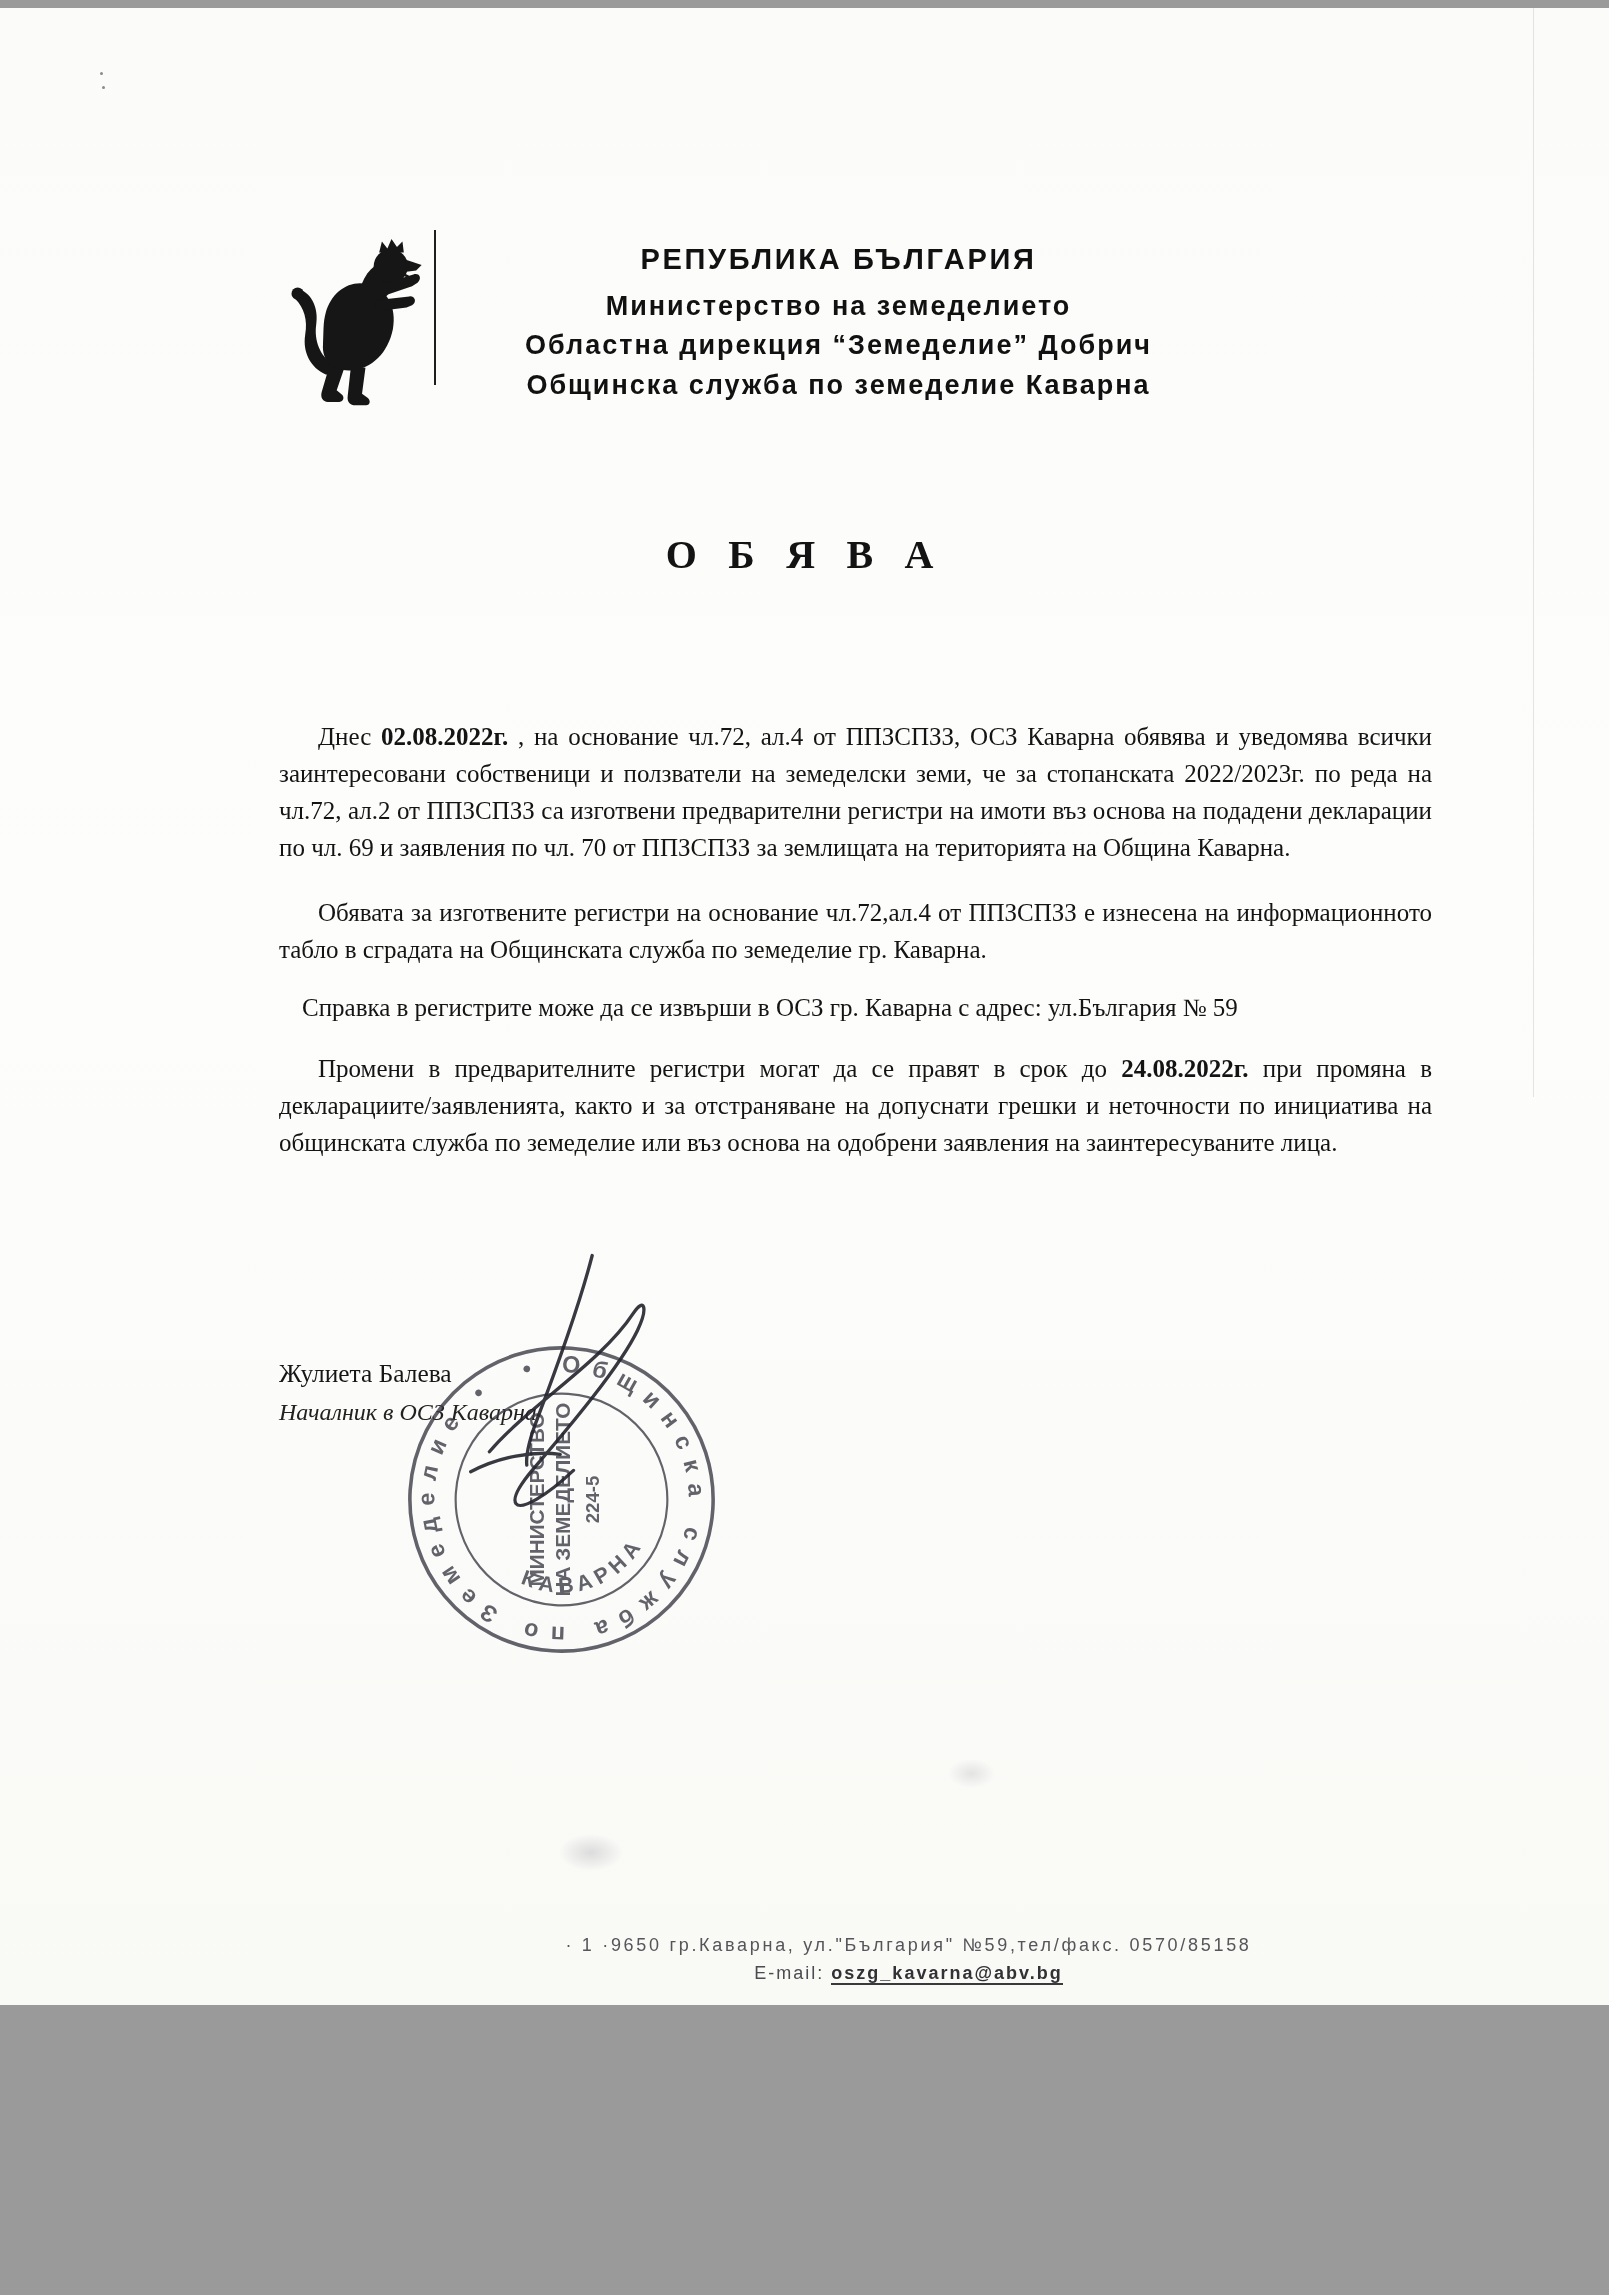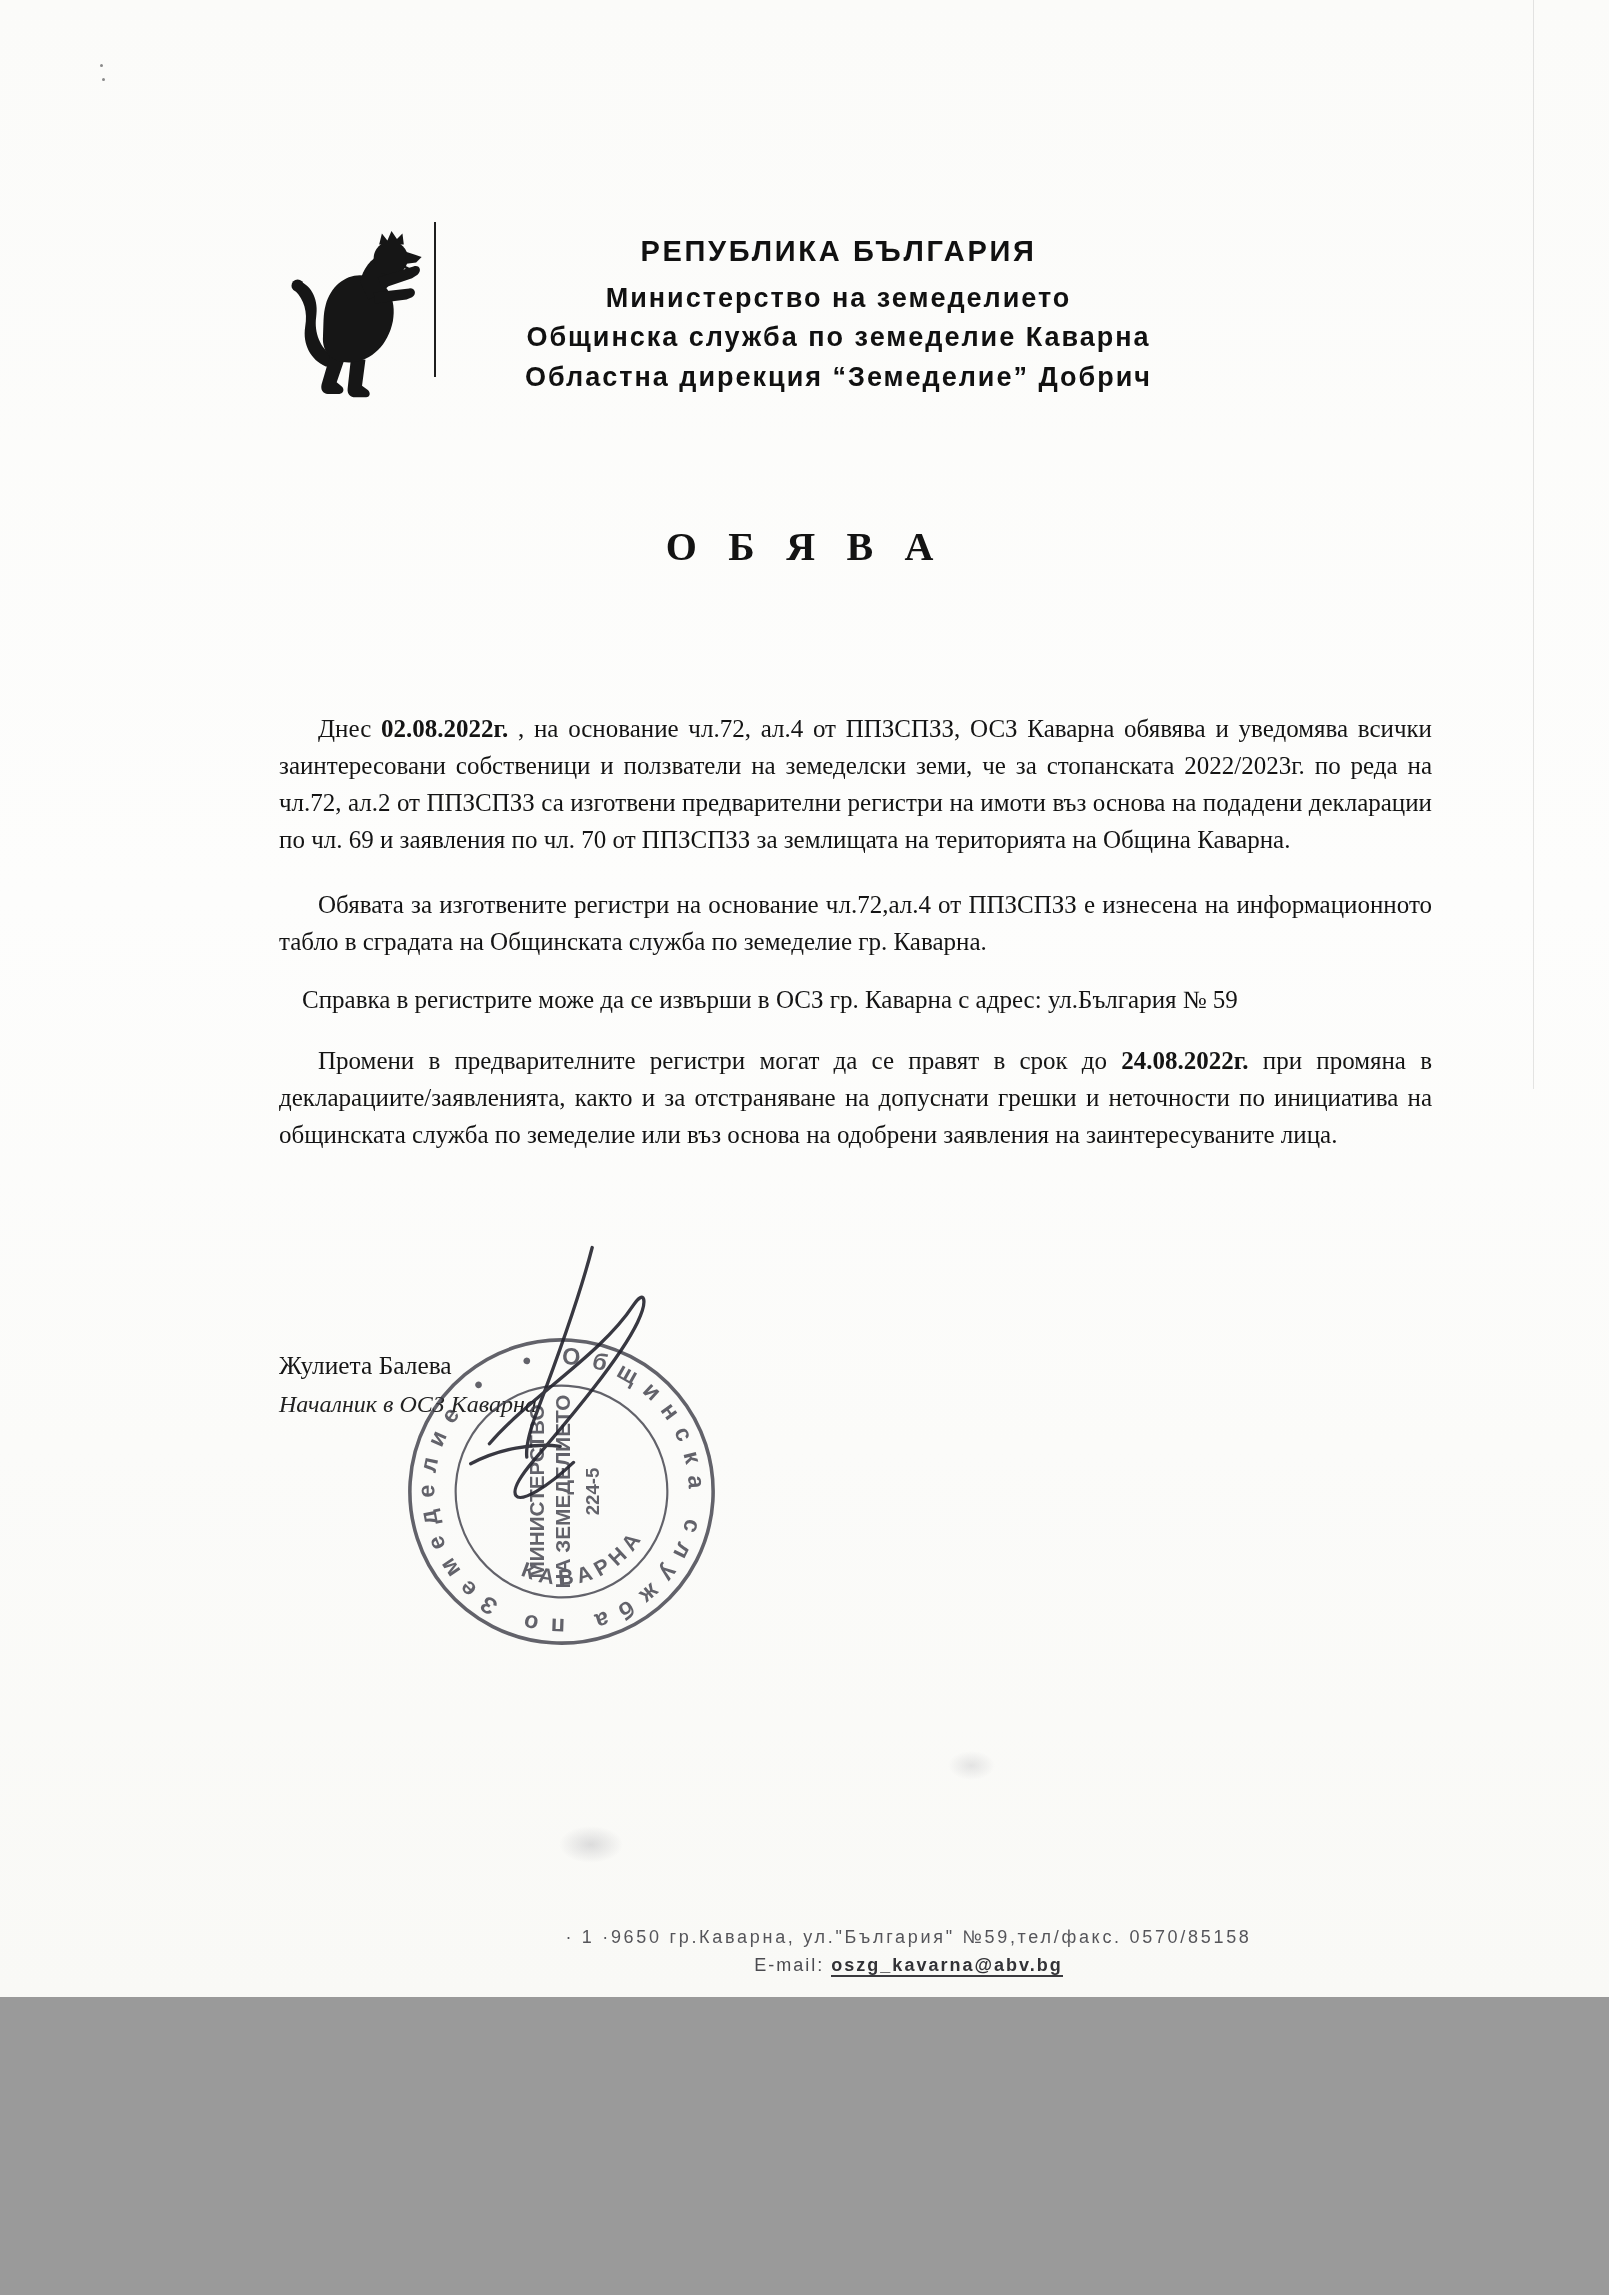--- a/index.html
+++ b/index.html
@@ -1,19 +1,19 @@
 <!DOCTYPE html>
 <html style="font-size:10.7px"><head>
 <meta charset="utf-8">
 <style>
   html,body { margin:0; padding:0; background:#9a9a9a; }
   .page {
     position:relative;
     width:1610px; height:1997px;
-    margin:0 auto;
+    margin:8px auto;
     background:linear-gradient(180deg,#fbfbf9 0%, #fdfdfc 45%, #f9f9f6 100%);
     font-family:"Liberation Serif", serif;
     color:#1c1c1c;
     overflow:hidden;
   }
 
   
   .coat { position:absolute; left:286px; top:219px; width:137px; height:195px; }
   .hdr-rule { position:absolute; left:434px; top:222px; width:2px; height:155px; background:#1e1e1e; }
   .hdr { position:absolute; left:401px; top:235px; width:875px; text-align:center;
@@ -84,22 +84,22 @@
       <path d="M134,78 L186,62 C195,59 199,68 192,74 L184,79 140,94 Z"></path>
       <path d="M128,100 L180,94 C189,93 191,103 184,107 L176,110 130,116 Z"></path>
     </g>
   </svg>
 
   <div class="hdr-rule"></div>
 
   <div class="hdr">
     <div class="hdr-republic">РЕПУБЛИКА БЪЛГАРИЯ</div>
     <div class="hdr-line">Министерство на земеделието</div>
+    <div class="hdr-line">Областна дирекция “Земеделие” Добрич</div>
     <div class="hdr-line">Общинска служба по земеделие Каварна</div>
-    <div class="hdr-line">Областна дирекция “Земеделие” Добрич</div>
   </div>
 
   <div class="doc-title">О Б Я В А</div>
 
   <div class="body-text">
     <p class="p1"><span>Днес </span><span class="b">02.08.2022г.</span><span> , на основание чл.72, ал.4 от ППЗСПЗЗ, ОСЗ Каварна обявява и уведомява всички заинтересовани собственици и ползватели на земеделски земи, че за стопанската 2022/2023г. по реда на чл.72, ал.2 от ППЗСПЗЗ са изготвени предварителни регистри на имоти въз основа на подадени декларации по чл. 69 и заявления по чл. 70 от ППЗСПЗЗ за землищата на територията на Община Каварна.</span></p>
     <p class="p2">Обявата за изготвените регистри на основание чл.72,ал.4 от ППЗСПЗЗ е изнесена на информационното табло в сградата на Общинската служба по земеделие гр. Каварна.</p>
     <p class="p3">Справка в регистрите може да се извърши в ОСЗ  гр. Каварна с адрес: ул.България № 59</p>
     <p class="p4"><span>Промени в предварителните регистри могат да се правят в срок до </span><span class="b">24.08.2022г.</span><span> при промяна в декларациите/заявленията, както и за отстраняване на допуснати грешки и неточности по инициатива на общинската служба по земеделие или въз основа на одобрени заявления на заинтересуваните лица.</span></p>
   </div>

